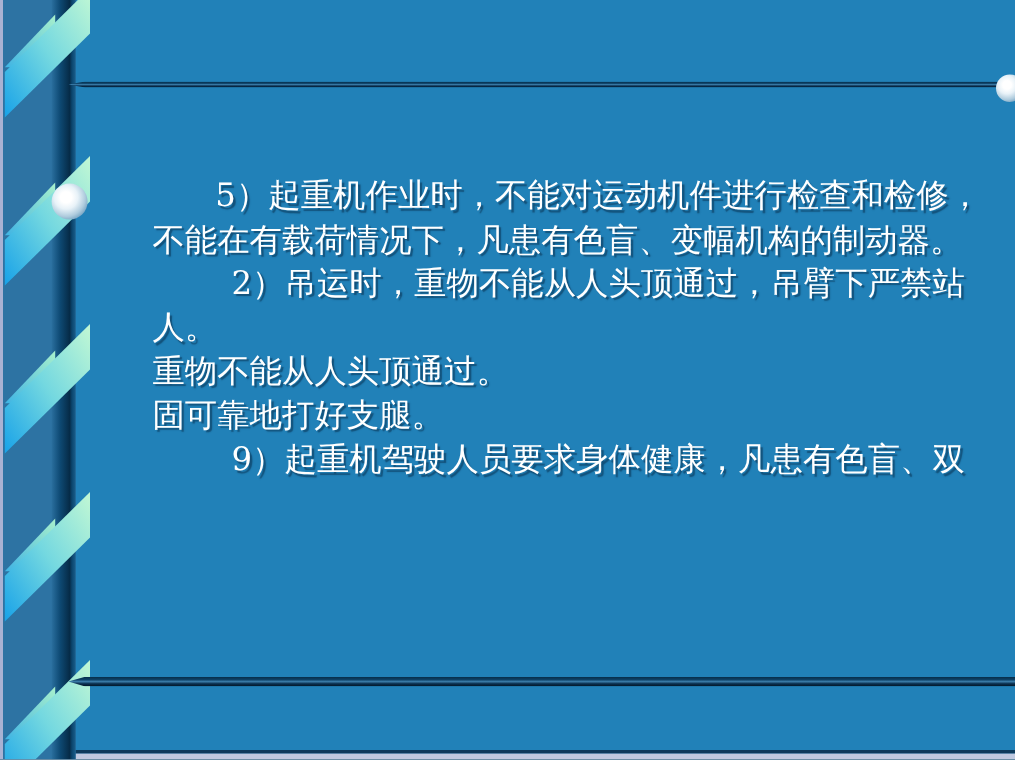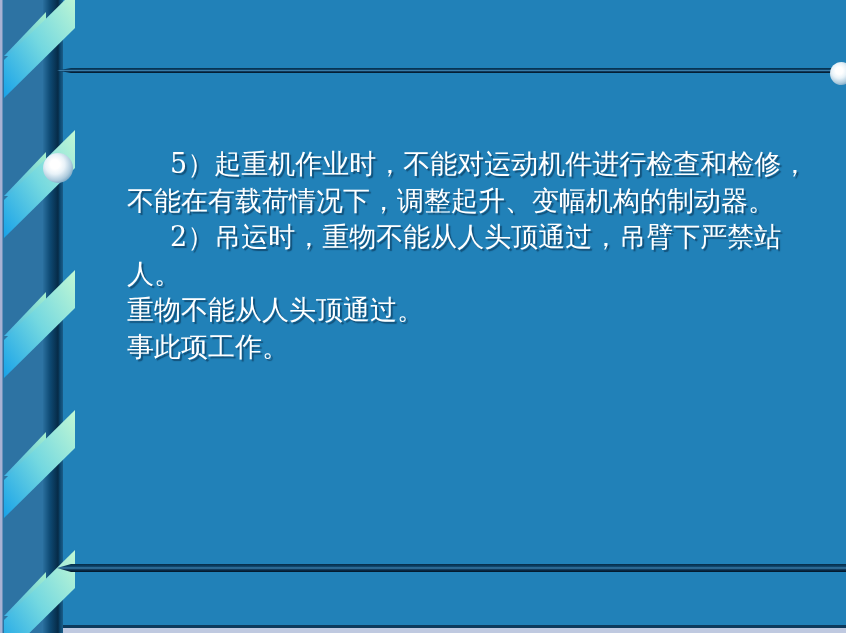--- a/index.html
+++ b/index.html
@@ -47,21 +47,21 @@
   
   .body-text {
     position: absolute; left: 127px; top: 146px; width: 700px;
     color: #ffffff;
     font-size: 27px;
     line-height: 36.6px;
     text-shadow: 2px 2px 1px rgba(6, 40, 70, 0.55);
     white-space: nowrap;
   }
   .body-text .line { height: 36.6px; }
-  .body-text .line.indent { padding-left: 43px; }
+  .body-text .line.indent { padding-left: 43px; text-align: center; }
 </style>
 </head>
 <body>
 
 <div class="stage">
 
   <div class="bottom-dark-line"></div>
   <div class="bottom-strip"></div>
 
   <svg class="ribbon" width="80" height="633" viewBox="0 0 80 633">
@@ -105,20 +105,21 @@
   </svg>
 
   <div class="divider top"></div>
   <div class="divider bottom"></div>
 
   <div class="bead left"></div>
   <div class="bead right"></div>
 
   <div class="body-text">
     <div class="line indent">5）起重机作业时，不能对运动机件进行检查和检修，</div>
-    <div class="line">不能在有载荷情况下，调整起升、变幅机构的制动器。</div>
+    <div class="line">不能在有载荷情况下，凡患有色盲、变幅机构的制动器。</div>
     <div class="line indent">2）吊运时，重物不能从人头顶通过，吊臂下严禁站</div>
     <div class="line">人。</div>
     <div class="line">重物不能从人头顶通过。</div>
-    <div class="line">事此项工作。</div>
+    <div class="line">固可靠地打好支腿。</div>
+    <div class="line indent">9）起重机驾驶人员要求身体健康，凡患有色盲、双</div>
   </div>
 
 </div>
 
 </body></html>

